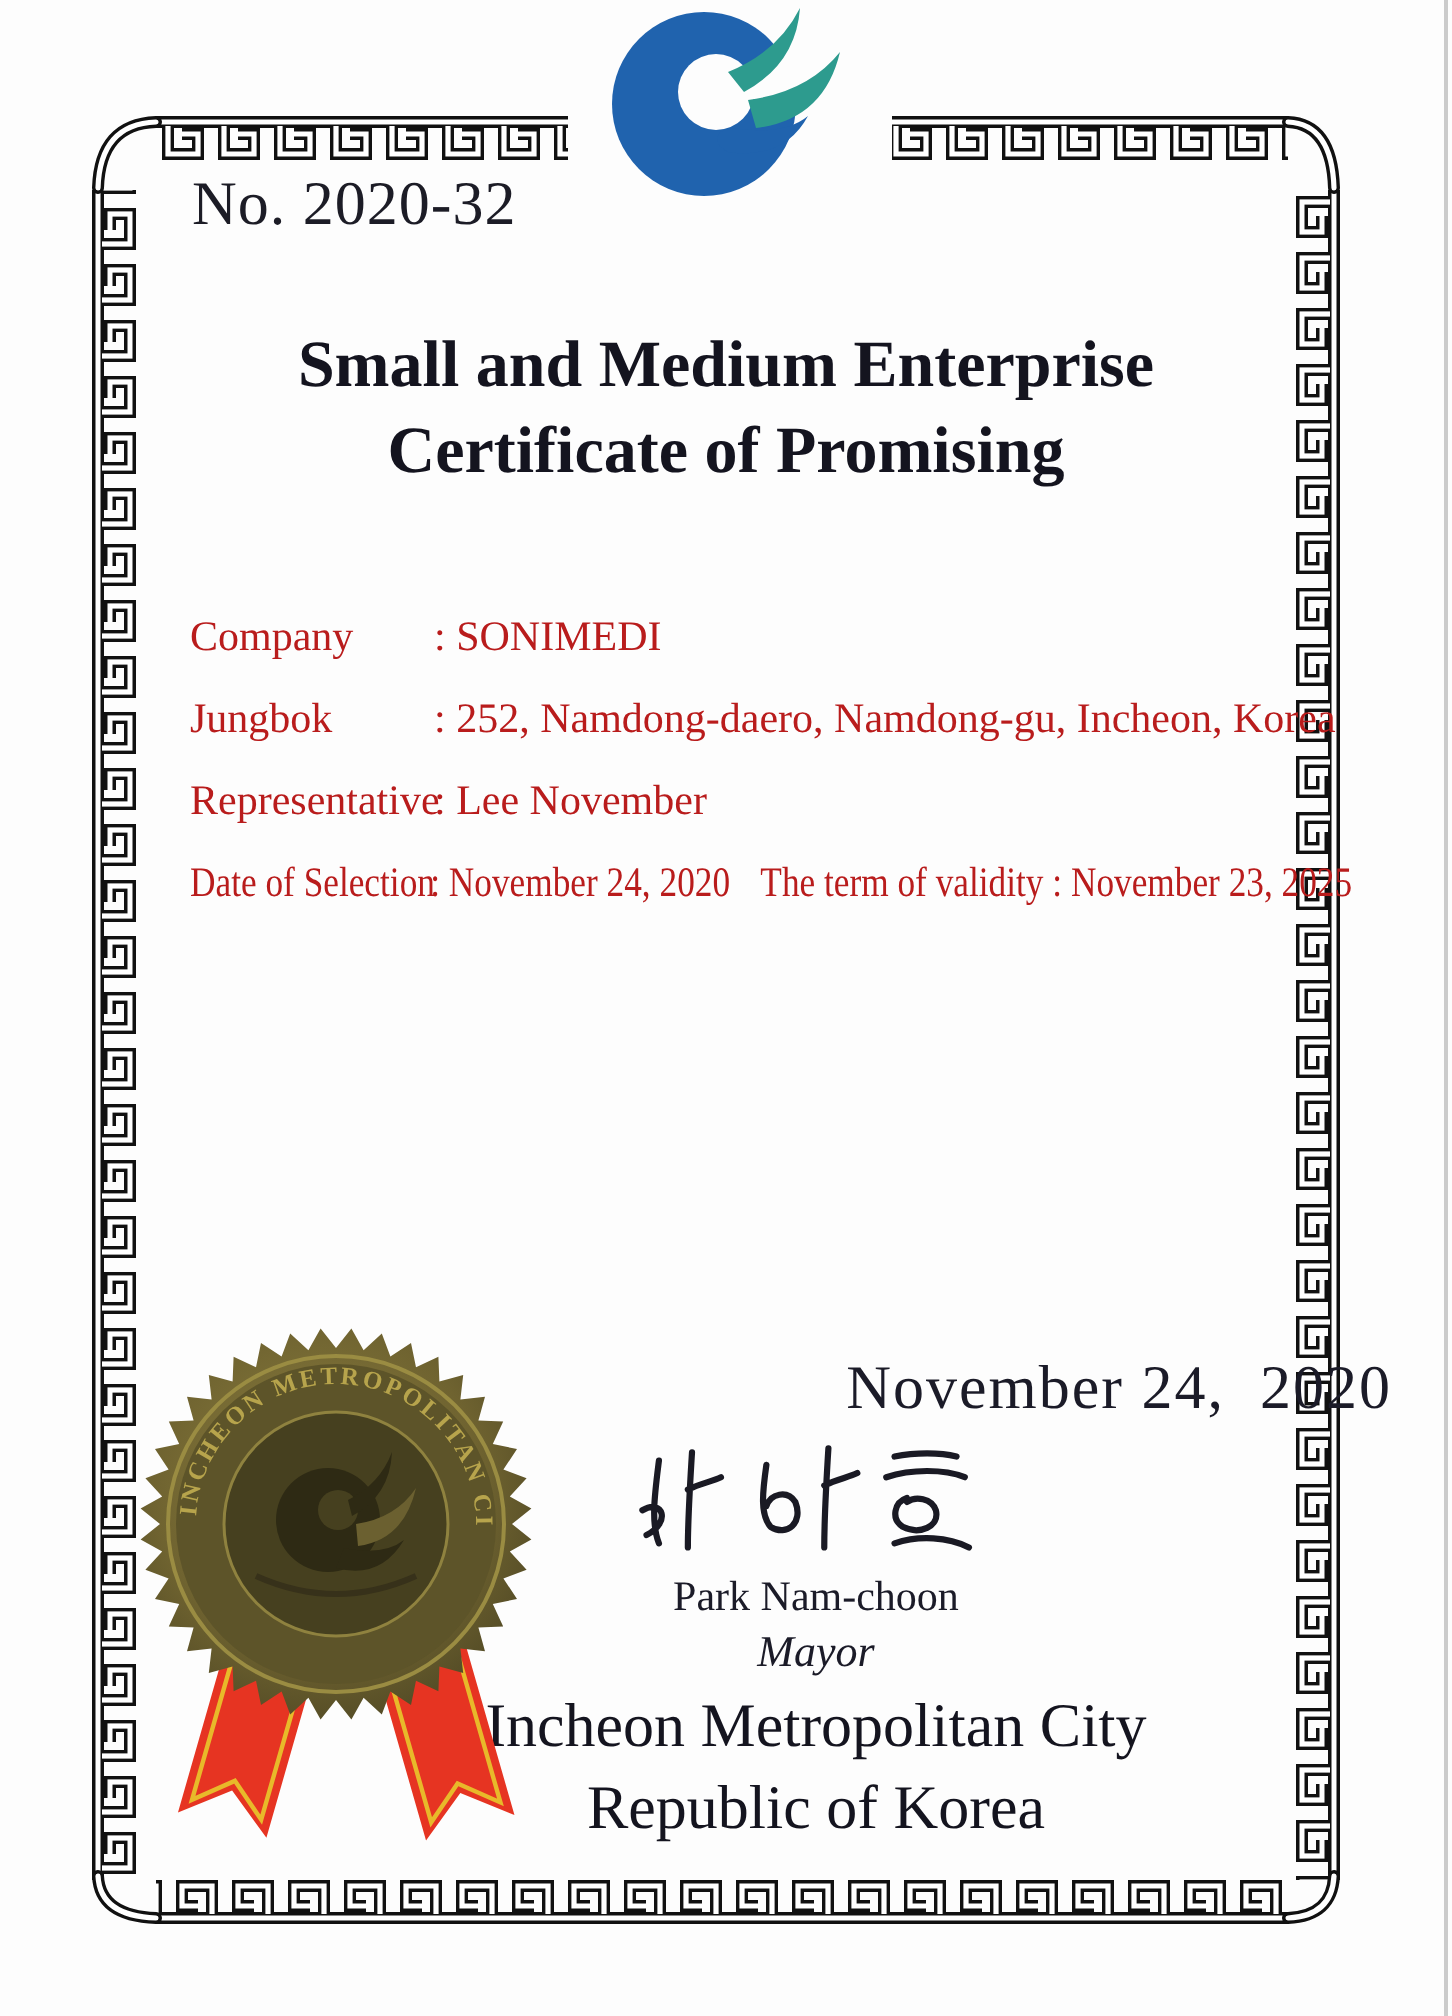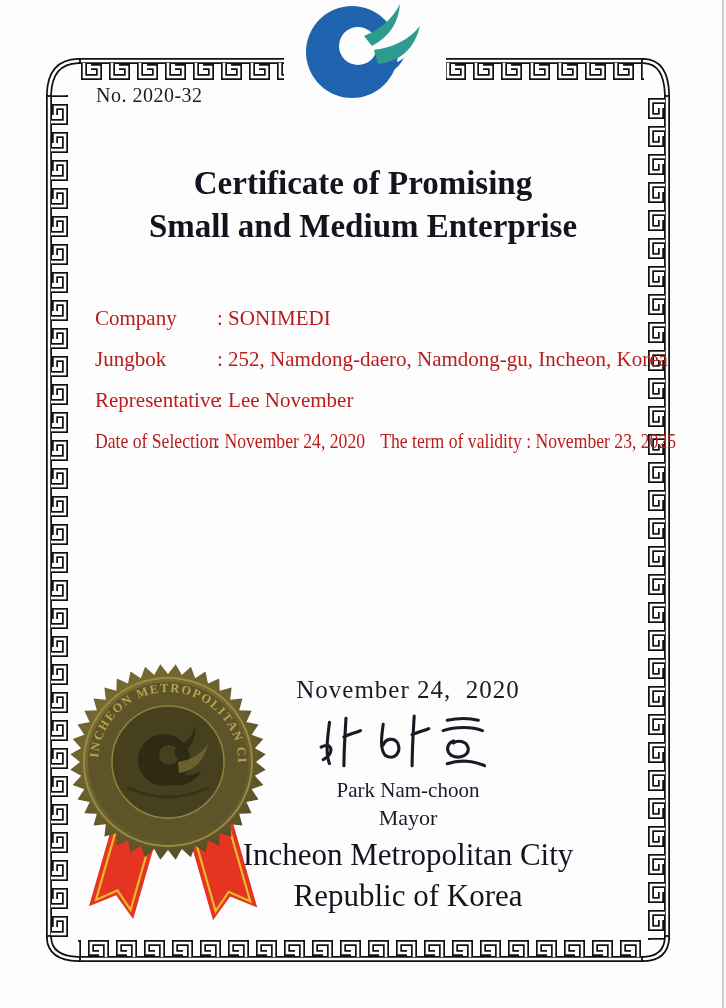--- a/index.html
+++ b/index.html
@@ -2,40 +2,40 @@
 <html><head>
 <meta charset="utf-8">
 <style>
   html,body{margin:0;padding:0;background:#fff;}
   .page{
     position:relative;width:726px;height:1008px;background:#fdfdfd;
     font-family:"Liberation Serif",serif;color:#1c1c26;overflow:hidden;
   }
   .abs{position:absolute;}
   
-  .cert-no{left:96px;top:84px;font-size:20px;letter-spacing:.5px;text-align:right;}
+  .cert-no{left:96px;top:84px;font-size:31px;letter-spacing:.5px;text-align:right;}
   
   .title{left:0;top:162px;width:726px;text-align:center;font-weight:700;
          font-size:33px;line-height:43px;color:#14141f;}
   
   .details{left:95px;top:306px;width:560px;font-size:21px;color:#b91c1c;}
   .drow{display:flex;margin-bottom:16px;white-space:nowrap;}
   .dlabel{width:122px;flex:0 0 auto;}
   .drow.condensed{transform:scaleX(.84);transform-origin:0 50%;width:660px;margin-bottom:0;}
   .drow.condensed .dlabel{width:143px;}
   .dval2{margin-left:18px;}
   
   .bodytext{left:92px;top:472px;width:549px;font-size:21.5px;line-height:38px;
             text-align:justify;text-indent:28px;word-spacing:3px;color:#26262f;}
   
   .signblock{left:120px;top:676px;width:576px;text-align:center;}
-  .dateline{font-size:25px;letter-spacing:1px;white-space:pre;color:#1b1b28;}
+  .dateline{font-size:31px;letter-spacing:1px;white-space:pre;color:#1b1b28;text-align:right;}
   .sig{margin:8px auto 2px auto;display:block;}
   .signer{font-size:21px;line-height:28px;color:#1b1b28;}
-  .mayor{font-size:22px;line-height:27px;color:#1b1b28;}
+  .mayor{font-size:22px;line-height:27px;color:#1b1b28;font-style:italic;}
   .issuer{font-size:31px;line-height:39px;color:#14141f;margin-top:4px;}
   
   .scan-edge{right:2px;top:0;width:2px;height:100%;background:#cbcbcb;}
 </style>
 </head>
 <body>
 
 <div class="page">
 
   <svg class="abs" style="left:0;top:0" width="726" height="1008" viewBox="0 0 726 1008" aria-hidden="true">
@@ -75,22 +75,22 @@
     <circle cx="64" cy="44" r="19" fill="#fdfdfd"></circle>
     <polygon points="60,46 140,0 140,52" fill="#fdfdfd"></polygon>
     <path d="M70,34 Q95,24 106,2 Q104,30 78,44 Z" fill="#2d9b8e"></path>
     <path d="M80,48 Q110,44 126,24 Q118,58 84,62 Z" fill="#2d9b8e"></path>
     <path d="M72,62 Q98,66 110,56 Q98,78 70,74 Q62,70 66,64 Z" fill="#2063ae"></path>
   </svg>
 
   <div class="abs cert-no">No. 2020-32</div>
 
   <div class="abs title">
+    <div>Small and Medium Enterprise</div>
     <div>Certificate of Promising</div>
-    <div>Small and Medium Enterprise</div>
   </div>
 
   <div class="abs details">
     <div class="drow">
       <span class="dlabel">Company</span>
       <span class="dval">: SONIMEDI</span>
     </div>
     <div class="drow">
       <span class="dlabel">Jungbok</span>
       <span class="dval">: 252, Namdong-daero, Namdong-gu, Incheon, Korea</span>

